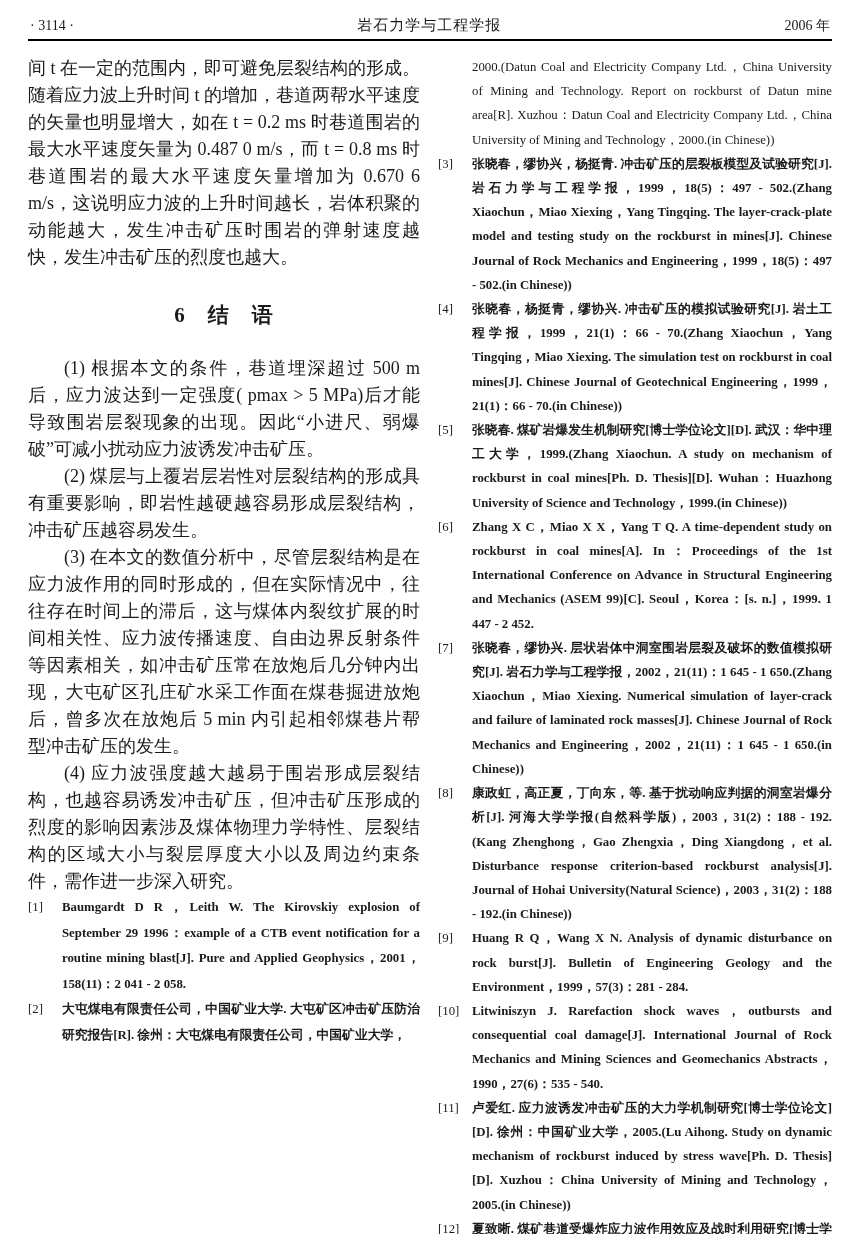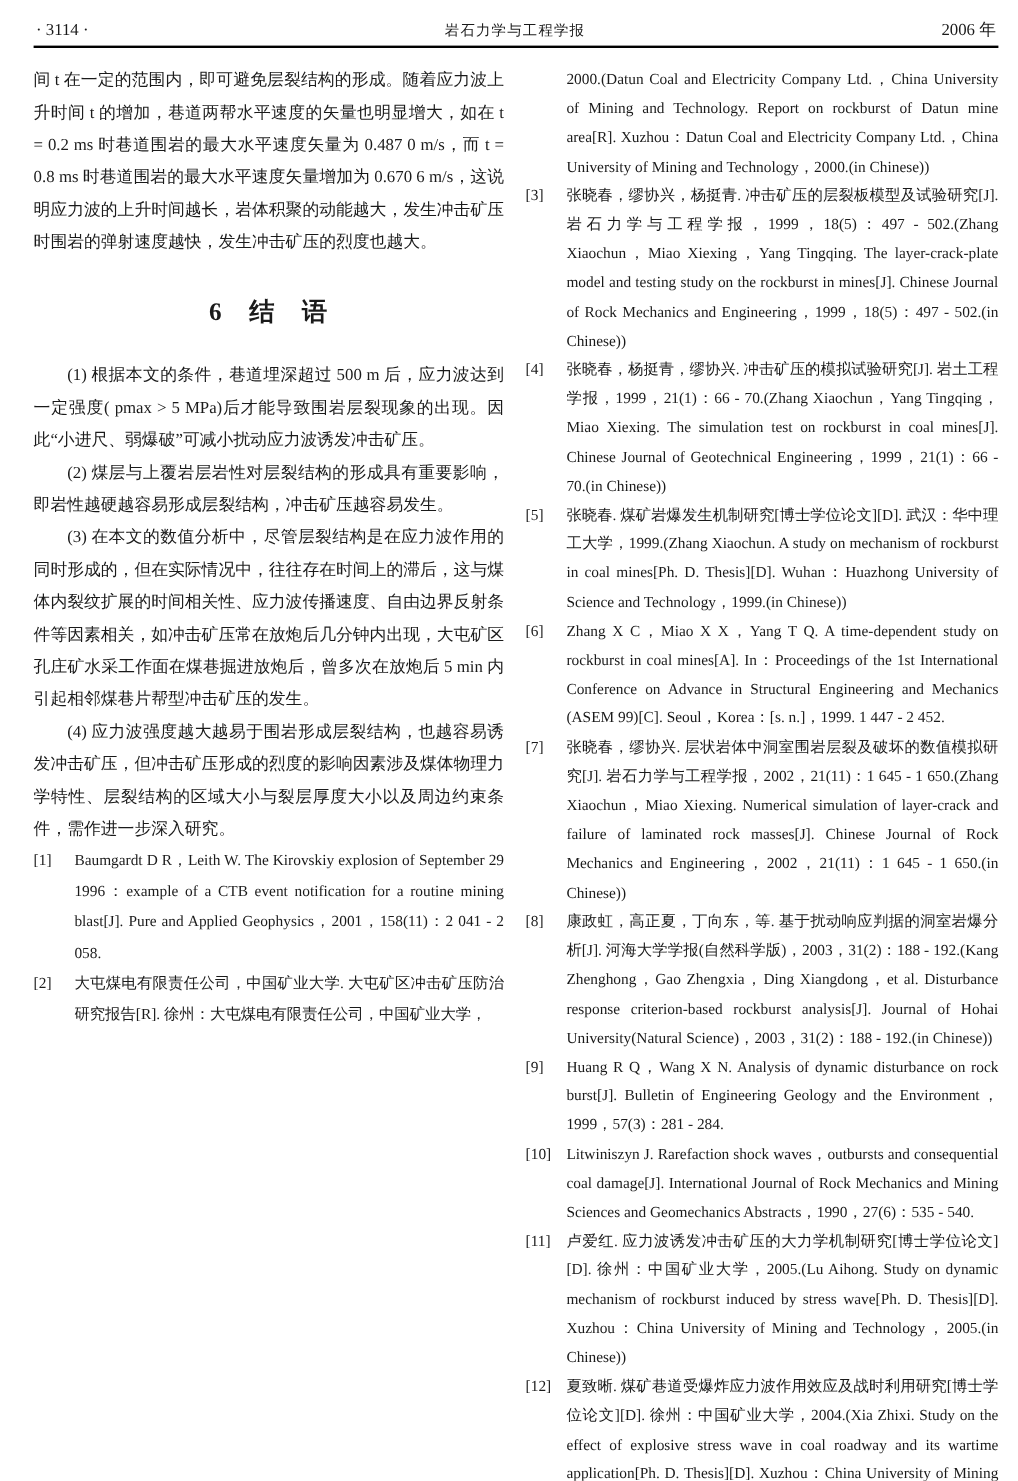--- a/index.html
+++ b/index.html
@@ -21,32 +21,32 @@
   
   .running-header {
     display: flex;
     align-items: baseline;
     justify-content: space-between;
     font-size: 14px;
     padding: 2px 2px 4px 2px;
     border-bottom: 2px solid #000;
     gap: 33px;
   }
-  .running-header .journal { font-size: 12px; letter-spacing: 1px; }
+  .running-header .journal { font-size: 15px; letter-spacing: 1px; }
   
   .content {
     display: flex;
     margin-top: 14px;
   }
   .col-left  { width: 392px; flex: 0 0 392px; }
   .col-gap   { width: 18px;  flex: 0 0 18px; }
   .col-right { flex: 1; }
   
   .body-text {
-    font-size: 14px;
+    font-size: 18px;
     line-height: 27px;
     text-align: justify;
     text-justify: inter-ideograph;
   }
   .body-text.indent { text-indent: 2em; }
   .section-heading {
     font-size: 21px;
     font-weight: bold;
     margin: 30px 0 26px 0;
     letter-spacing: 1px;
@@ -62,21 +62,21 @@
   .ref-item {
     display: flex;
     font-size: 12.8px;
     line-height: 25.5px;
     text-align: justify;
   }
   .ref-item .ref-label {
     flex: 0 0 34px;
     text-align: left;
   }
-  .ref-item .ref-text { flex: 1; }
+  .ref-item .ref-text { flex: 1; font-weight: bold; }
   .col-right .ref-item { line-height: 24.2px; }
   .ref-continuation {
     font-size: 12.8px;
     line-height: 24.2px;
     text-align: justify;
     margin-left: 34px;
   }
 </style>
 </head>
 <body>

